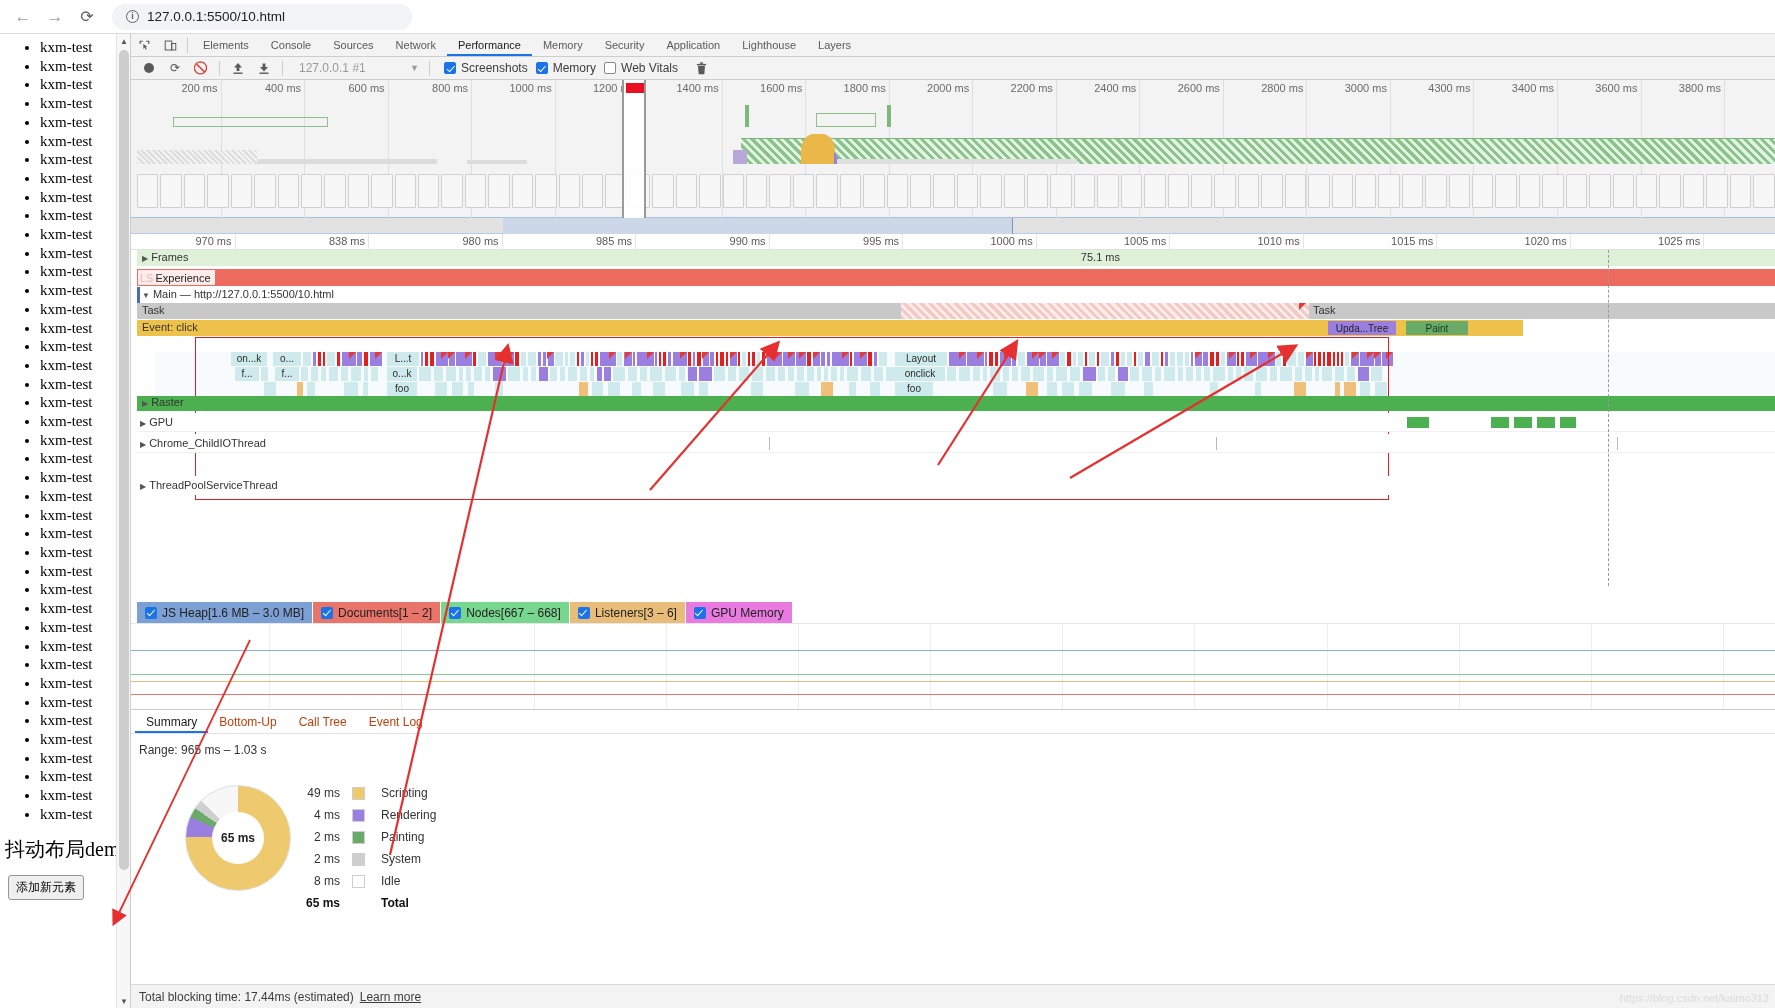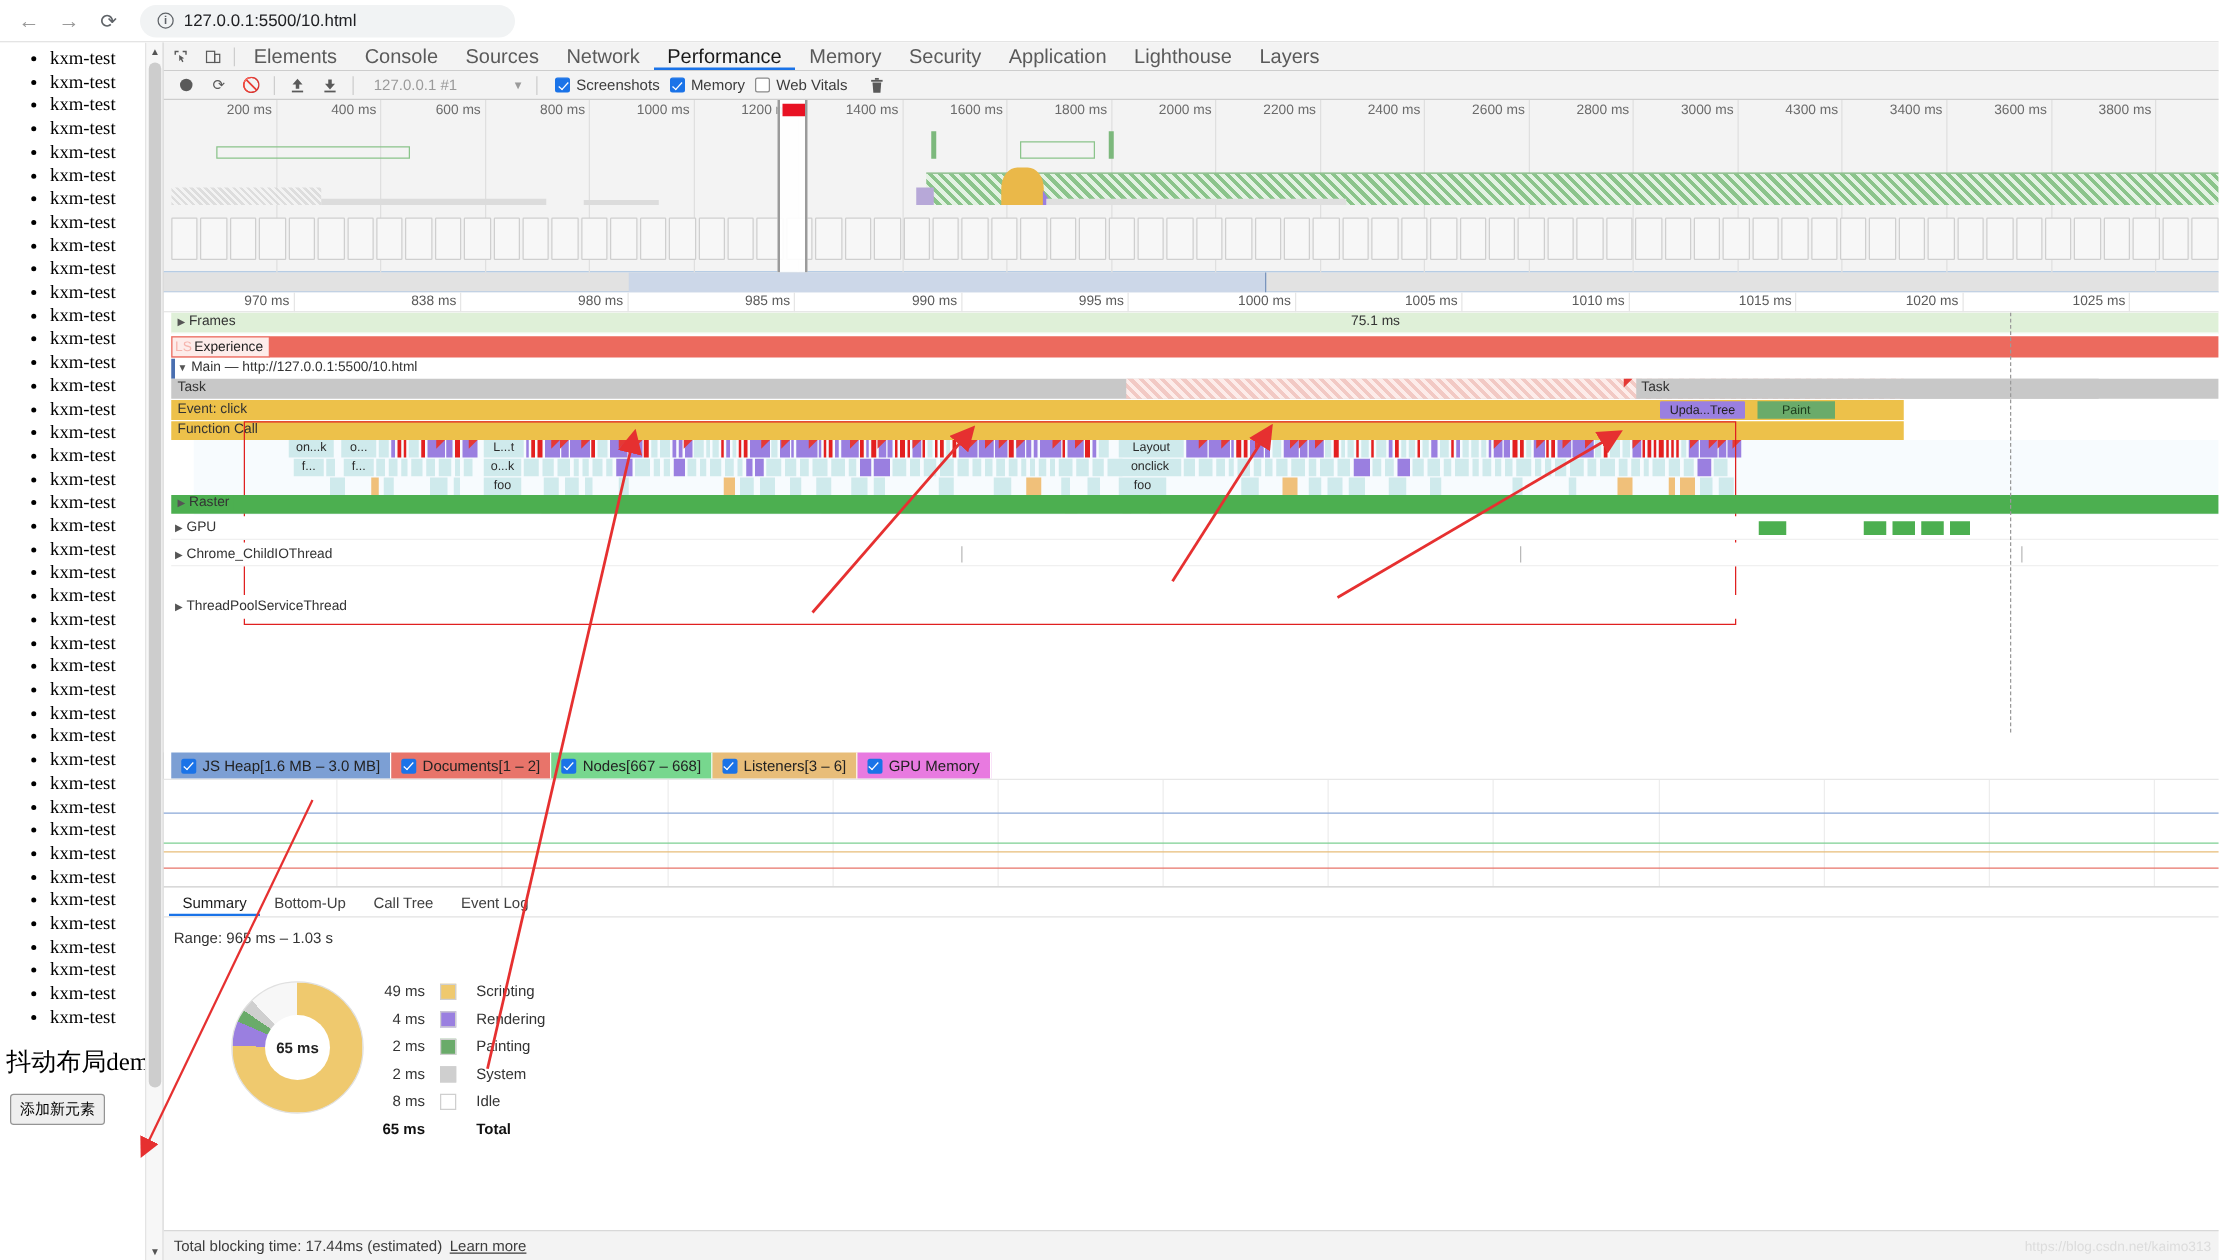--- a/index.html
+++ b/index.html
@@ -83,21 +83,21 @@
     position: absolute; left: 0; top: 0; width: 100%; height: 23px;
     border-bottom: 1px solid #cdcdcd; display: flex; align-items: center;
     background: #f3f3f3;
   }
   .dt-icon-btn {
     width: 26px; height: 22px; display: flex; align-items: center; justify-content: center;
     color: #5a5a5a;
   }
   .dt-sep { width: 1px; height: 15px; background: #cdcdcd; margin: 0 4px; }
   .dt-tab {
-    padding: 0 11px; height: 22px; line-height: 23px; font-size: 16px; color: #5a5a5a;
+    padding: 0 11px; height: 22px; line-height: 23px; font-size: 11px; color: #5a5a5a;
     white-space: nowrap; cursor: default;
   }
   .dt-tab.active { color: #1a1a1a; box-shadow: inset 0 -2px 0 #1a73e8; }
 
   
   .dt-toolbar {
     position: absolute; left: 0; top: 23px; width: 100%; height: 23px;
     border-bottom: 1px solid #cdcdcd; display: flex; align-items: center;
     background: #f3f3f3; padding-left: 6px; gap: 2px;
   }
@@ -267,21 +267,21 @@
 
   
   .dt-bottom {
     position: absolute; left: 0; top: 675px; width: 100%; height: 299px;
     background: #fff; border-top: 1px solid #cdcdcd;
   }
   .bt-tabs {
     position: absolute; left: 0; top: 0; height: 24px; width: 100%;
     display: flex; align-items: center; padding-left: 4px; border-bottom: 1px solid #e2e2e2;
   }
-  .bt-tab { padding: 0 11px; height: 23px; line-height: 25px; font-size: 12px; color: #404040; }
+  .bt-tab { padding: 0 11px; height: 23px; line-height: 25px; font-size: 12px; color: #c2410c; }
   .bt-tab.active { color: #1a1a1a; box-shadow: inset 0 -2px 0 #1a73e8; }
   .range-line { position: absolute; left: 8px; top: 33px; font-size: 12px; color: #333; }
 
   .donut-wrap { position: absolute; left: 54px; top: 75px; width: 106px; height: 106px; }
   .donut { width: 106px; height: 106px; border-radius: 50%; }
   .donut-hole {
     position: absolute; left: 27px; top: 27px; width: 52px; height: 52px;
     border-radius: 50%; background: #fff;
     display: flex; align-items: center; justify-content: center;
     font-size: 12px; font-weight: bold; color: #222;
@@ -689,23 +689,20 @@
       </div>
       <div class="band" style="top:70px;height:16px;left:1180px;right:96px;">
         <div class="upda-tree" style="left:17px;width:68px;top:1px;">
           <span>Upda...Tree</span>
         </div>
         <div class="paint-chip" style="left:95px;width:62px;top:1px;">
           <span>Paint</span>
         </div>
       </div>
 
-      <div class="band row-fncall" style="right:252px;">
-        <span class="band-label" style="left:2px;top:0;">Function Call</span>
-      </div>
 
       <div class="stack-area">
         <div class="stack-row" id="flameRow1" style="top:0;">
             <div class="chip cyan" style="left: 76px; width: 36px;">on...k</div>
             <div class="chip cyan" style="left: 118px; width: 28px;">o...</div>
             <div class="chip cyan" style="left: 148px; width: 8px;"></div>
             <div class="chip purple" style="left: 158px; width: 3px;"></div>
             <div class="chip red" style="left: 163px; width: 3px;"></div>
             <div class="chip red" style="left: 168px; width: 2px;"></div>
             <div class="chip cyan" style="left: 172px; width: 8px;"></div>

